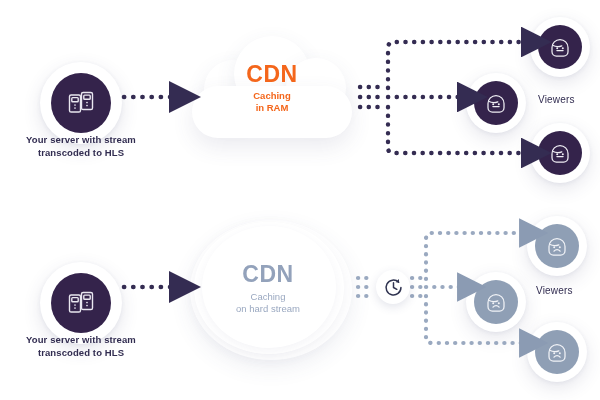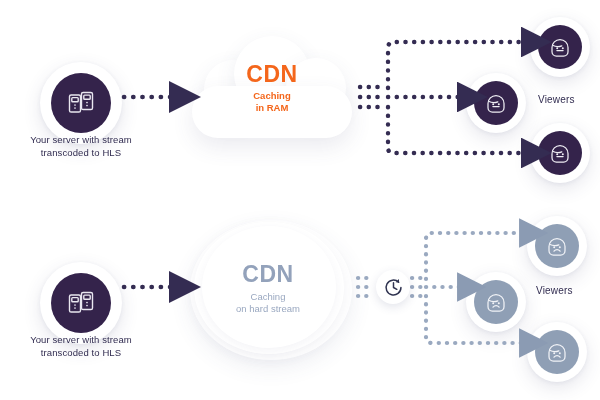--- a/index.html
+++ b/index.html
@@ -27,21 +27,21 @@
     border-radius:50%;
     display:flex;align-items:center;justify-content:center;
   }
   .server-halo{left:40px;top:62px;width:82px;height:82px;}
   .server-disc{left:51px;top:73px;width:60px;height:60px;background:#34234b;}
 
   .node-label{
     position:absolute;
     text-align:center;
     font-size:9.5px;
-    font-weight:normal;
+    font-weight:bold;
     line-height:13px;
     color:#312c50;
     letter-spacing:.1px;
   }
   .server-label{left:5px;top:133px;width:152px;}
 
   
   .cloud{
     position:absolute;
     left:186px;top:34px;width:172px;height:104px;

